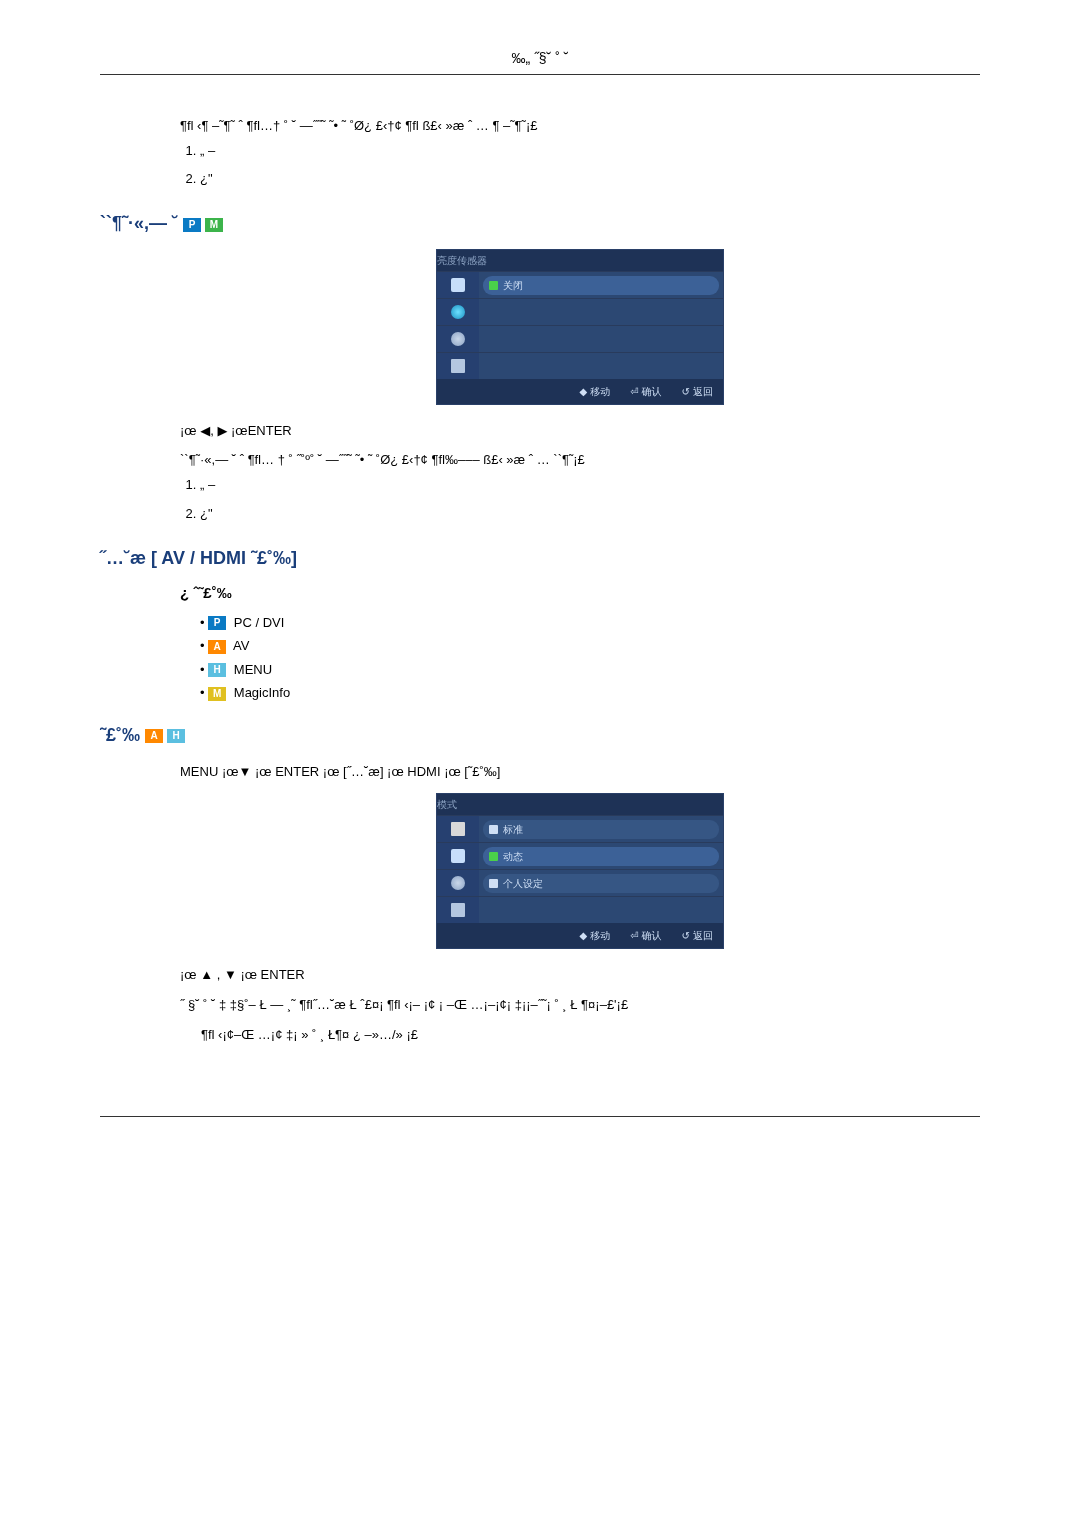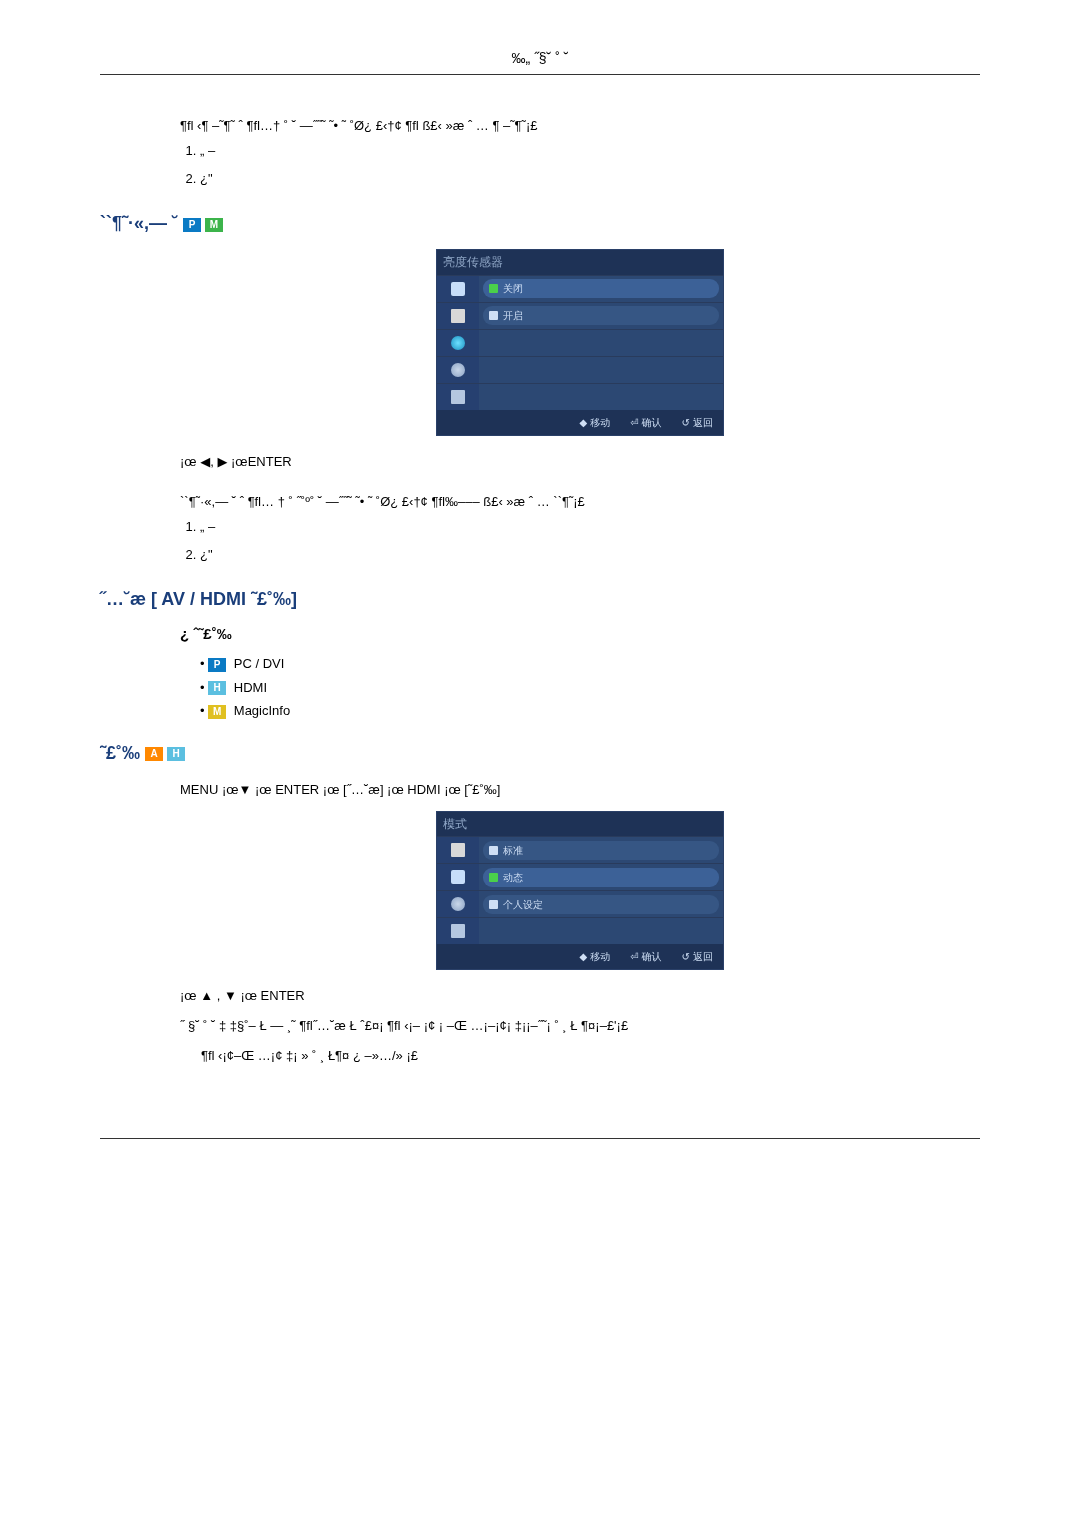--- a/index.html
+++ b/index.html
@@ -59,23 +59,23 @@
   .icon-a { background:#ff8800; }
   .icon-h { background:#5bbfe0; }
   .icon-minfo { background:#e0c020; color:#fff; }
   .menu-image {
     width: 286px;
     margin: 10px auto 15px auto;
     background: #1e3256;
     border: 1px solid #2a4068;
   }
   .mi-title {
-    font-size: 12px;
+    font-size: 10px;
     color: #8fa6c6;
-    padding: 2px 6px;
+    padding: 2px 0;
     border-radius: 9px;
   }
   .mi-row {
     display: flex;
     height: 26px;
     align-items: stretch;
     border-top: 1px solid #293b5c;
   }
   .mi-iconcell {
     width: 42px;
@@ -158,31 +158,20 @@
             <span class="small-icon" style="background:#c7defa;border-radius:2px;"></span>
           </div>
         <div class="mi-options">
           <div class="mi-option sel">
               <span class="chk"></span>
               <span>关闭</span>
             </div>
         </div>
       </div>
       <div class="mi-row">
-        <div class="mi-iconcell">
-            <span class="small-icon" style="background:#d8d8d8;border-radius:1px;"></span>
-          </div>
-        <div class="mi-options">
-          <div class="mi-option">
-              <span class="chk"></span>
-              <span>开启</span>
-            </div>
-        </div>
-      </div>
-      <div class="mi-row">
           <div class="mi-iconcell">
             <span class="small-icon" style="background:radial-gradient(#6de0ff,#1a8fc0);border-radius:50%;"></span>
           </div>
           <div class="mi-options"></div>
         </div>
       <div class="mi-row">
           <div class="mi-iconcell">
             <span class="small-icon" style="background:radial-gradient(#c9d7e9,#8aa2c4);border-radius:50%;"></span>
           </div>
           <div class="mi-options"></div>
@@ -194,32 +183,33 @@
           <div class="mi-options"></div>
         </div>
       <div class="mi-footer">
         <span>◆ <span>移动</span></span>
         <span>⏎ <span>确认</span></span>
         <span>↺ <span>返回</span></span>
       </div>
     </div>
 
     <div>¡œ ◀, ▶ ¡œENTER</div>
-    <div style="margin-top:18px;">``¶˜·«,— ˘ ˆ    ¶ﬂ… † ˚ ˝˚º˚ ˘ —˝˝˜ ˜• ˜ ˚Ø¿ £‹†¢ ¶ﬂ‰–––    ß£‹ »æ ˆ … ``¶˜¡£</div>
+    <div style="margin-top:7px;">``¶˜·«,— ˘ ˆ    ¶ﬂ… † ˚ ˝˚º˚ ˘ —˝˝˜ ˜• ˜ ˚Ø¿ £‹†¢ ¶ﬂ‰–––    ß£‹ »æ ˆ … ``¶˜¡£</div>
     <ol class="numlist">
       <li>„ –</li>
       <li>¿"</li>
     </ol>
   </div>
 
   <div class="section-heading">˝…˘æ [ AV / HDMI ˜£˚‰]</div>
   <div class="sub-heading">¿ ˆ˜£˚‰</div>
   <div class="source-list">
     <div class="item">• <span class="icon-box icon-p">P</span> <span>PC / DVI</span></div>
-    <div class="item">• <span class="icon-box icon-h">H</span> <span>HDMI</span></div>
+    <div class="item">• <span class="icon-box icon-a">A</span> <span>AV</span></div>
+    <div class="item">• <span class="icon-box icon-h">H</span> <span>MENU</span></div>
     <div class="item">• <span class="icon-box icon-minfo">M</span> <span>MagicInfo</span></div>
   </div>
 
   <div class="section-heading">
     <span>˜£˚‰</span>
     <span class="icon-box icon-a">A</span><span class="icon-box icon-h">H</span>
   </div>
   <div class="content-block">
     <div>MENU ¡œ▼ ¡œ ENTER ¡œ [˝…˘æ] ¡œ HDMI ¡œ [˜£˚‰]</div>
 

